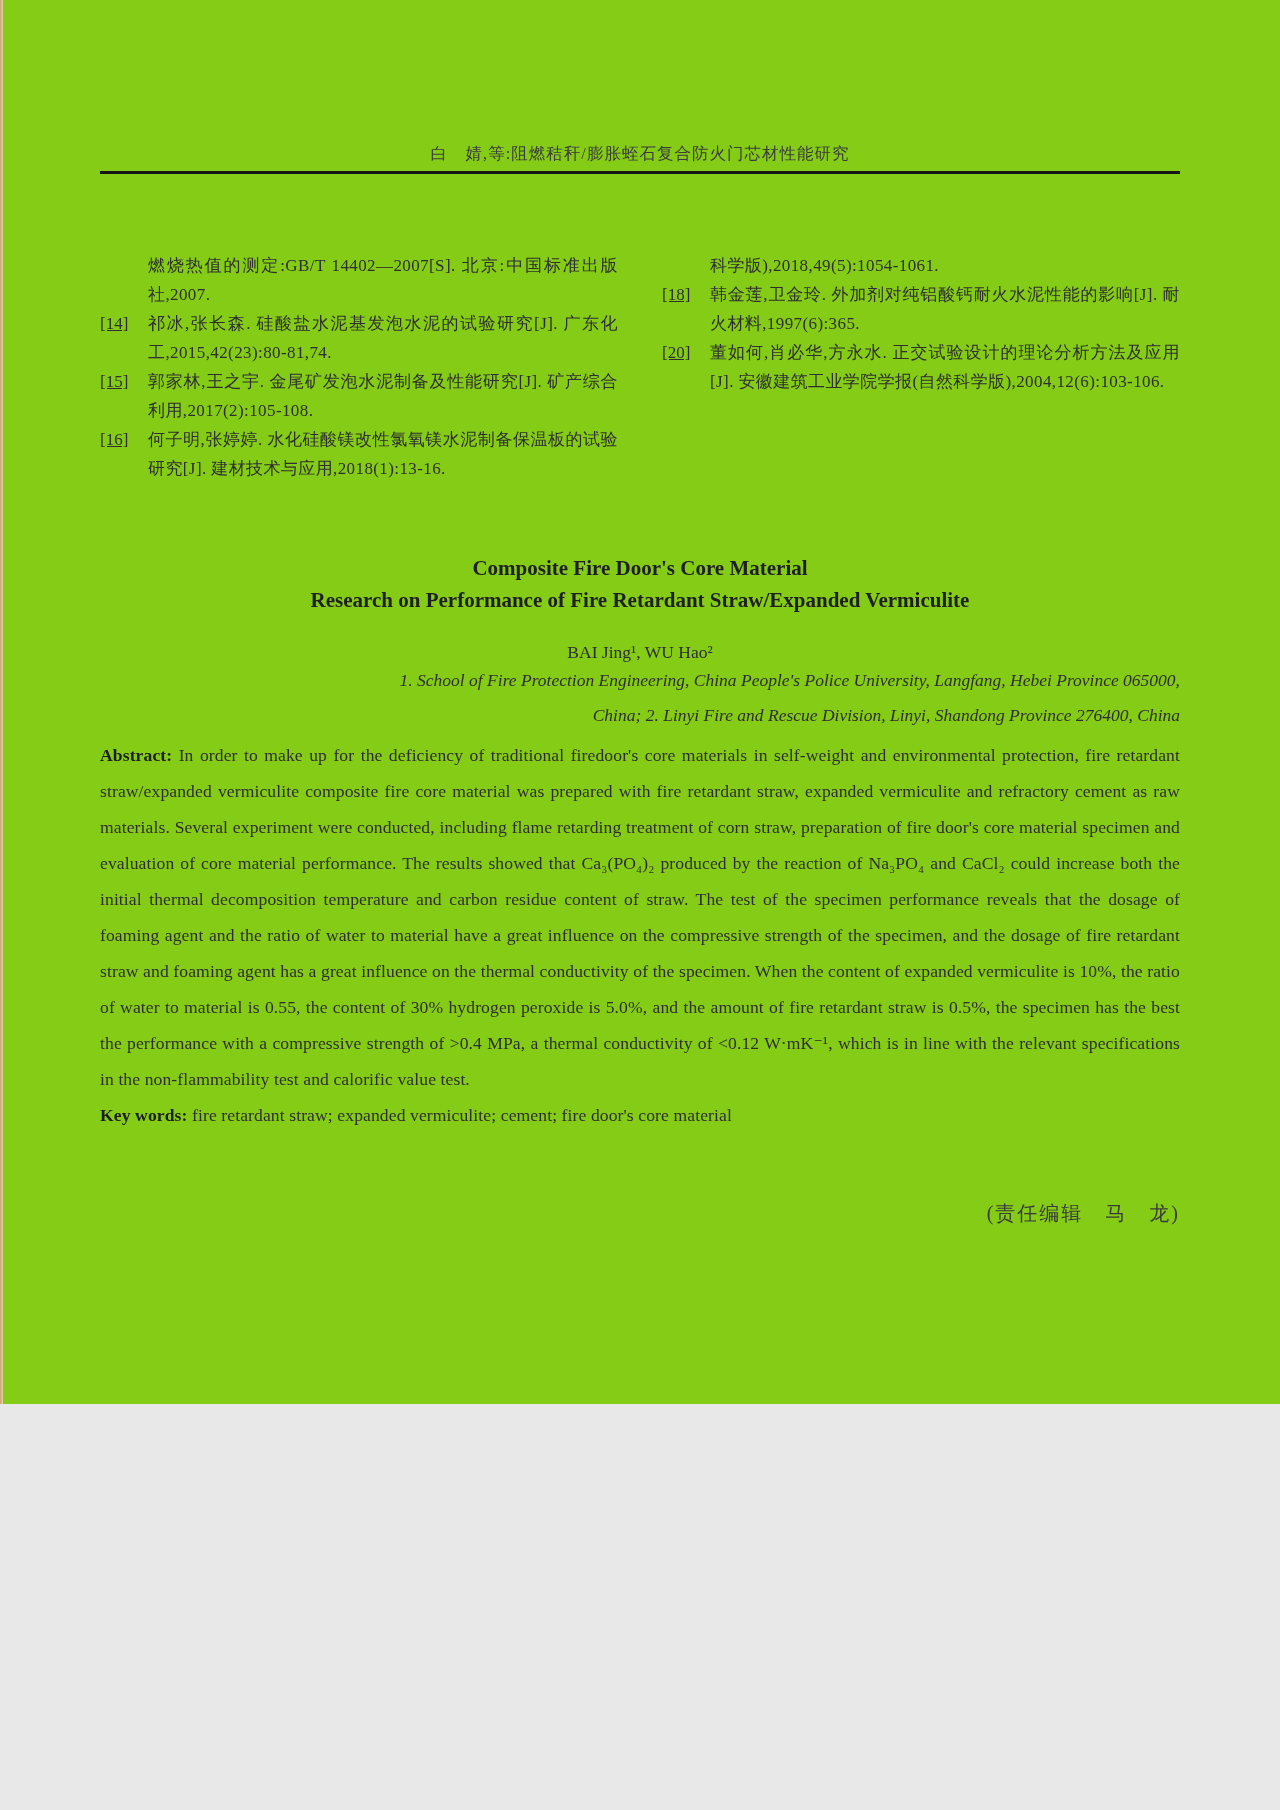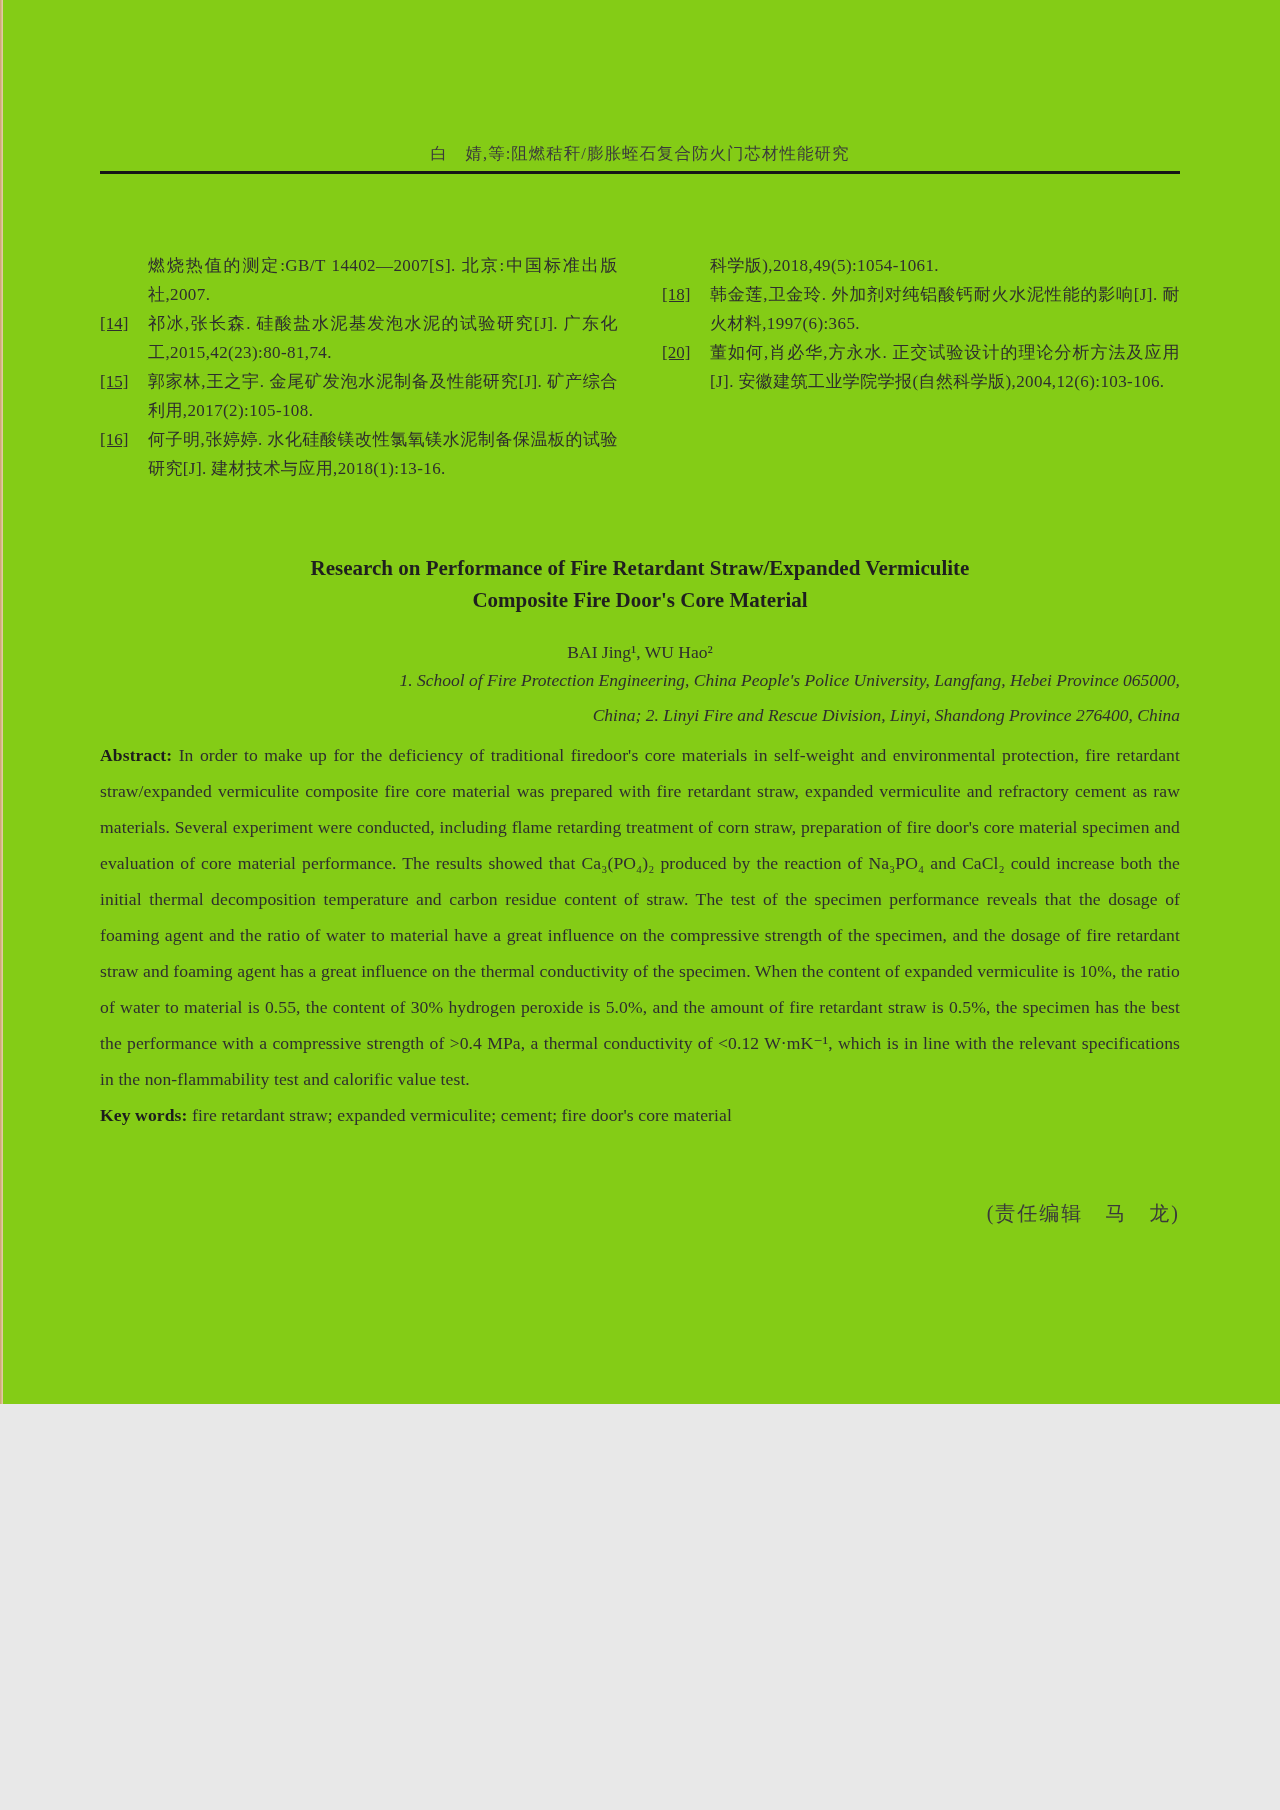--- a/index.html
+++ b/index.html
@@ -167,22 +167,22 @@
           <span class="ref-text">韩金莲,卫金玲. 外加剂对纯铝酸钙耐火水泥性能的影响[J]. 耐火材料,1997(6):365.</span>
         </div>
         <div class="ref-item">
           <span class="ref-num">[20]</span>
           <span class="ref-text">董如何,肖必华,方永水. 正交试验设计的理论分析方法及应用[J]. 安徽建筑工业学院学报(自然科学版),2004,12(6):103-106.</span>
         </div>
       </div>
     </section>
 
     <section class="article">
+      <div class="title-line">Composite Fire Door's Core Material</div>
       <div class="title-line">Research on Performance of Fire Retardant Straw/Expanded Vermiculite</div>
-      <div class="title-line">Composite Fire Door's Core Material</div>
       <div class="authors">BAI Jing¹, WU Hao²</div>
       <div class="affil">1. School of Fire Protection Engineering, China People's Police University, Langfang, Hebei Province 065000,</div>
       <div class="affil">China; 2. Linyi Fire and Rescue Division, Linyi, Shandong Province 276400, China</div>
       <p class="abstract"><b>Abstract:</b> <span>In order to make up for the deficiency of traditional firedoor's core materials in self-weight and environmental protection, fire retardant straw/expanded vermiculite composite fire core material was prepared with fire retardant straw, expanded vermiculite and refractory cement as raw materials. Several experiment were conducted, including flame retarding treatment of corn straw, preparation of fire door's core material specimen and evaluation of core material performance. The results showed that Ca₃(PO₄)₂ produced by the reaction of Na₃PO₄ and CaCl₂ could increase both the initial thermal decomposition temperature and carbon residue content of straw. The test of the specimen performance reveals that the dosage of foaming agent and the ratio of water to material have a great influence on the compressive strength of the specimen, and the dosage of fire retardant straw and foaming agent has a great influence on the thermal conductivity of the specimen. When the content of expanded vermiculite is 10%, the ratio of water to material is 0.55, the content of 30% hydrogen peroxide is 5.0%, and the amount of fire retardant straw is 0.5%, the specimen has the best the performance with a compressive strength of &gt;0.4 MPa, a thermal conductivity of &lt;0.12 W·mK⁻¹, which is in line with the relevant specifications in the non-flammability test and calorific value test.</span></p>
       <p class="keywords"><b>Key words:</b> <span>fire retardant straw; expanded vermiculite; cement; fire door's core material</span></p>
     </section>
 
     <div class="editor-note">(责任编辑　马　龙)</div>
     <div class="page-number">· 49 ·</div>
   </div>

